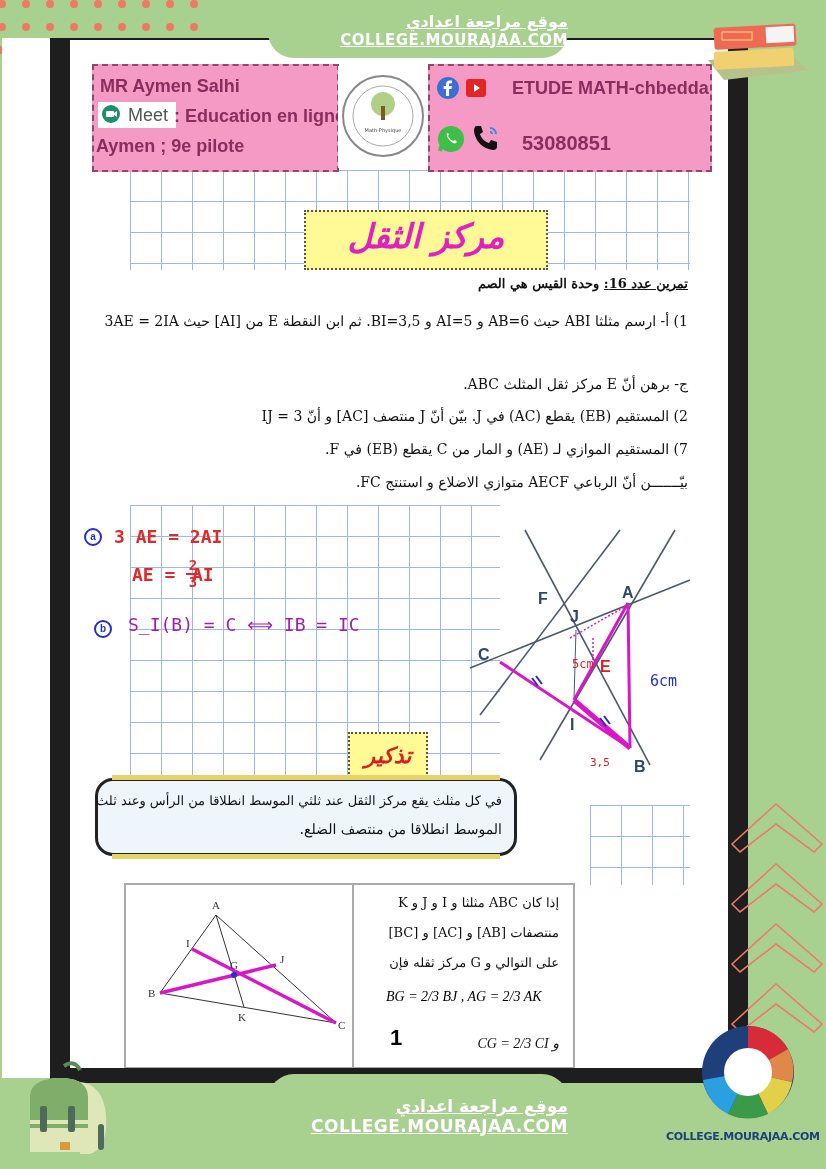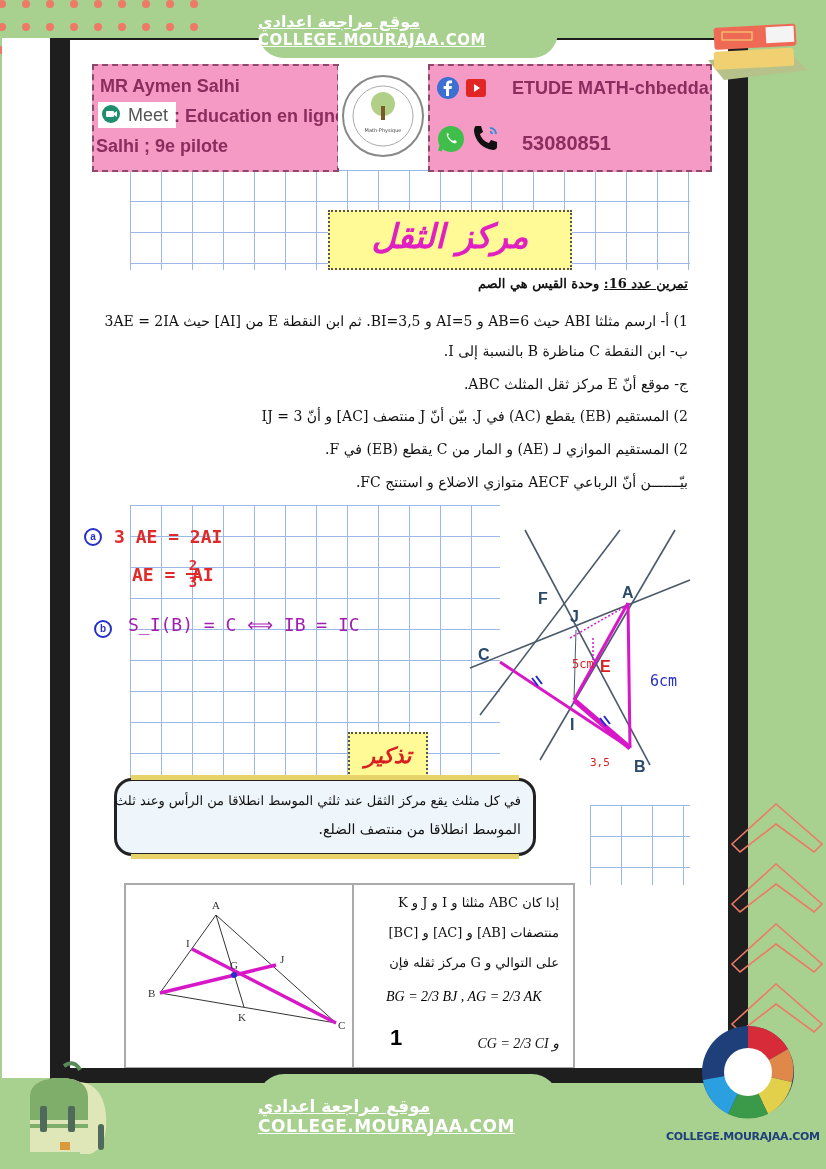--- a/index.html
+++ b/index.html
@@ -4,35 +4,35 @@
 <style>
   html,body{margin:0;padding:0;}
   body{width:826px;height:1169px;position:relative;overflow:hidden;background:#a8d08f;font-family:"Liberation Sans",sans-serif;}
   .abs{position:absolute;}
   .dots{position:absolute;left:0;top:0;width:210px;height:60px;}
   .dot{position:absolute;width:8px;height:8px;border-radius:50%;background:#ee7a66;}
   .frame-white-left{position:absolute;left:2px;top:38px;width:48px;height:1040px;background:#fff;}
   .frame-black{position:absolute;left:50px;top:38px;width:698px;height:1045px;background:#1e1e1e;}
   .page{position:absolute;left:70px;top:40px;width:658px;height:1028px;background:#fff;overflow:hidden;}
   .grid{position:absolute;background-image:linear-gradient(#9db8e6 1px,transparent 1px),linear-gradient(90deg,#9db8e6 1px,transparent 1px);background-size:31px 31px;}
-  .banner{position:absolute;left:258px;top:0;width:300px;height:58px;background:#a8d08f;border-radius:0 0 26px 26px;text-align:left;color:#fff;}
+  .banner{position:absolute;left:268px;top:0;width:300px;height:58px;background:#a8d08f;border-radius:0 0 26px 26px;text-align:right;color:#fff;}
   .banner.bottom{top:1074px;height:95px;border-radius:26px 26px 0 0;}
   .banner .ar{font-family:"DejaVu Sans",sans-serif;font-weight:bold;font-size:16px;text-decoration:underline;display:block;margin-top:12px;}
   .banner .en{font-family:"DejaVu Sans",sans-serif;font-weight:bold;font-size:15px;text-decoration:underline;display:block;letter-spacing:.5px;}
   .banner.bottom .ar{margin-top:22px;font-size:17px;}
   .banner.bottom .en{font-size:17px;}
   .header-box{position:absolute;background:#f49ac4;border:2px dashed #8c4a6a;}
   .hdr-text{position:absolute;color:#8a2d5e;font-weight:bold;font-size:18px;white-space:nowrap;}
-  .title-box{position:absolute;left:234px;top:170px;width:240px;height:56px;background:#fffa96;border:2px dotted #555;margin-left:24px;}
+  .title-box{position:absolute;left:234px;top:170px;width:240px;height:56px;background:#fffa96;border:2px dotted #555;}
   .title-ar{position:absolute;left:0;top:4px;width:100%;text-align:center;color:#e020c0;font-family:"DejaVu Serif",serif;font-weight:bold;font-size:34px;font-style:italic;}
   .rtl{direction:rtl;text-align:center;font-family:"DejaVu Serif",serif;color:#111;font-size:13px;position:absolute;white-space:nowrap;}
   .hand-red{position:absolute;color:#e02a2a;font-family:"DejaVu Sans Mono",monospace;font-size:18px;font-weight:bold;white-space:nowrap;}
   .hand-black{position:absolute;color:#a21caf;font-family:"DejaVu Sans Mono",monospace;font-size:18px;white-space:nowrap;}
   .circ{position:absolute;width:14px;height:14px;border:2px solid #2530c8;border-radius:50%;color:#2530c8;font-size:10px;line-height:14px;text-align:center;font-weight:bold;}
-  .reminder-box{position:absolute;left:44px;top:738px;width:416px;height:72px;background:#eef5fb;border:3px solid #222;border-radius:18px;}
+  .reminder-box{position:absolute;left:25px;top:738px;width:416px;height:72px;background:#eef5fb;border:3px solid #222;border-radius:18px;}
   .reminder-box::before{content:"";position:absolute;left:14px;right:14px;top:-6px;height:5px;background:#e8d36a;}
   .reminder-box::after{content:"";position:absolute;left:14px;right:14px;bottom:-6px;height:5px;background:#e8d36a;}
   .remind-tag{position:absolute;left:278px;top:692px;width:76px;height:50px;background:#fffa96;border:2px dotted #555;}
   .remind-tag span{display:block;text-align:center;color:#d81e1e;font-family:"DejaVu Serif",serif;font-weight:bold;font-size:22px;font-style:italic;margin-top:8px;}
   .bottom-box{position:absolute;left:54px;top:843px;width:447px;height:182px;border:2px solid #aaa;background:#fff;}
   .chevrons{position:absolute;left:730px;top:790px;width:96px;height:250px;}
 </style>
 </head>
 <body>
 
@@ -79,21 +79,21 @@
   <div class="hdr-text" style="left:30px;top:36px;">MR  Aymen Salhi</div>
   <div class="abs" style="left:28px;top:62px;width:78px;height:26px;background:#fff;">
     <svg width="22" height="22" style="position:absolute;left:2px;top:2px;" viewBox="0 0 22 22">
         <circle cx="11" cy="10" r="9" fill="#1e8e6e"></circle>
         <rect x="6" y="7" width="8" height="6" rx="1" fill="#fff"></rect>
         <path d="M14 9 L17 7 L17 13 L14 11Z" fill="#fff"></path>
       </svg>
     <span style="position:absolute;left:30px;top:3px;color:#555;font-size:18px;">Meet</span>
   </div>
   <div class="hdr-text" style="left:104px;top:66px;">: Education en ligne</div>
-  <div class="hdr-text" style="left:26px;top:96px;">Salhi ;  9e pilote</div>
+  <div class="hdr-text" style="left:26px;top:96px;">Aymen ;  9e pilote</div>
 
   <div class="abs" style="left:268px;top:26px;width:90px;height:102px;background:#fff;">
     <svg width="90" height="102" viewBox="0 0 90 102">
         <circle cx="45" cy="50" r="40" fill="none" stroke="#888" stroke-width="2"></circle>
         <circle cx="45" cy="50" r="30" fill="none" stroke="#aaa" stroke-width="1"></circle>
         <circle cx="45" cy="38" r="12" fill="#9cc46a" opacity=".8"></circle>
         <rect x="43" y="40" width="4" height="14" fill="#7a5a2a"></rect>
         <text x="45" y="66" font-size="5" text-anchor="middle" fill="#444" font-family="DejaVu Sans">Math-Physique</text>
       </svg>
   </div>
@@ -122,24 +122,23 @@
 
   <div class="title-box">
     <div class="title-ar">مركز الثقل</div>
   </div>
 
   <div class="rtl" style="right:40px;top:236px;font-weight:bold;">
     <span style="text-decoration:underline;">تمرين عدد 16:</span>
     <span>وحدة القيس هي الصم</span>
   </div>
   <div class="rtl" style="right:40px;top:273px;font-size:14px;">1) أ- ارسم مثلثا ABI حيث AB=6 و AI=5 و BI=3,5. ثم ابن النقطة E من [AI] حيث 3AE = 2IA</div>
-  <div class="rtl" style="right:40px;top:303px;font-size:14px;">ب- ابن النقطة C مناظرة B بالنسبة إلى I.</div>
-  <div class="rtl" style="right:40px;top:336px;font-size:14px;">ج- موقع أنّ E مركز ثقل المثلث ABC.</div>
+  <div class="rtl" style="right:40px;top:336px;font-size:14px;">ج- برهن أنّ E مركز ثقل المثلث ABC.</div>
   <div class="rtl" style="right:40px;top:368px;font-size:14px;">2) المستقيم (EB) يقطع (AC) في J. بيّن أنّ J منتصف [AC] و أنّ IJ = 3</div>
-  <div class="rtl" style="right:40px;top:401px;font-size:14px;">2) المستقيم الموازي لـ (AE) و المار من C يقطع (EB) في F.</div>
+  <div class="rtl" style="right:40px;top:401px;font-size:14px;">7) المستقيم الموازي لـ (AE) و المار من C يقطع (EB) في F.</div>
   <div class="rtl" style="right:40px;top:434px;font-size:14px;">بيّـــــــن أنّ الرباعي AECF متوازي الاضلاع و استنتج FC.</div>
 
   <div class="circ" style="left:14px;top:488px;">a</div>
   <div class="hand-red" style="left:44px;top:486px;">3 AE = 2AI</div>
   <div class="hand-red" style="left:62px;top:524px;">AE =</div>
   <div class="abs" style="left:116px;top:518px;width:14px;text-align:center;color:#e02a2a;font-weight:bold;font-family:'DejaVu Sans Mono',monospace;font-size:14px;line-height:15px;">
     <div style="border-bottom:2px solid #e02a2a;">2</div>
     <div>3</div>
   </div>
   <div class="hand-red" style="left:122px;top:524px;">AI</div>

